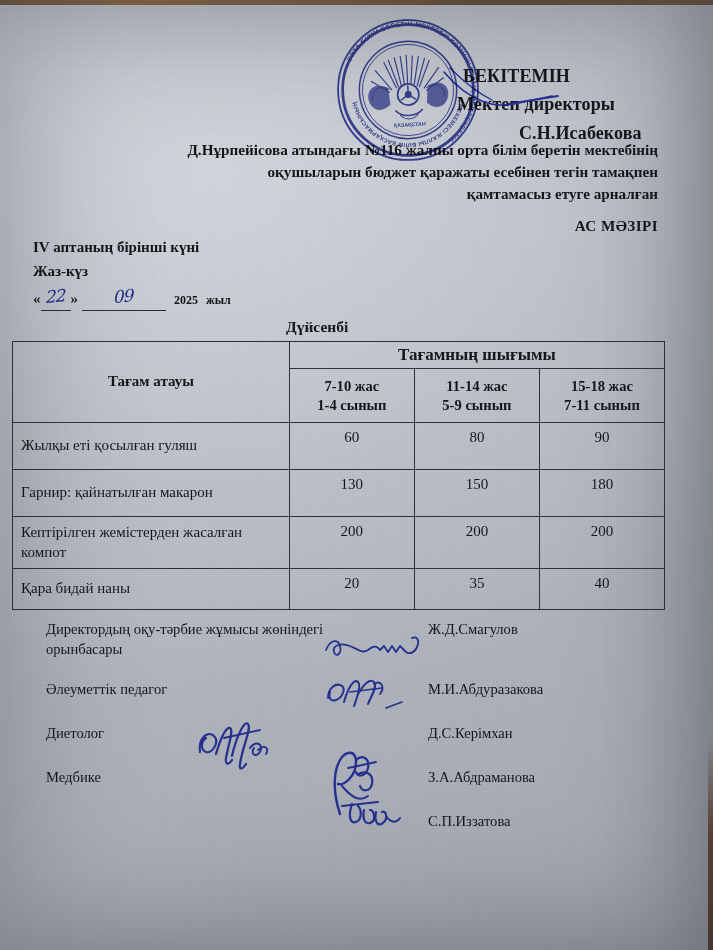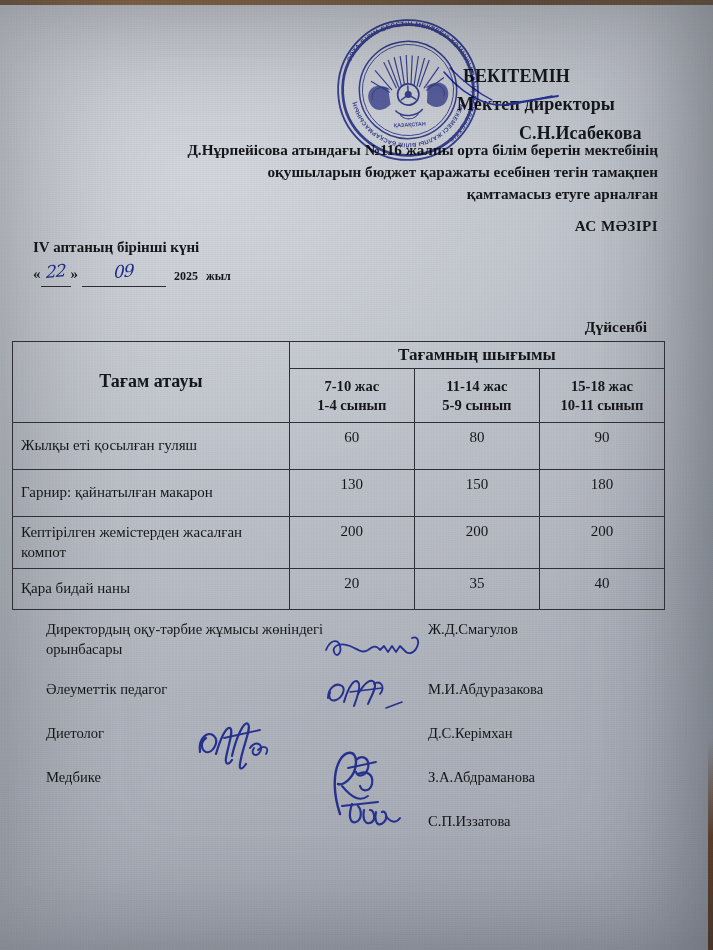--- a/index.html
+++ b/index.html
@@ -143,24 +143,24 @@
     text-align: center;
     border-bottom: 1.4px solid #2a2c33;
     padding-bottom: 1px;
     margin-left: 4px;
   }
   .yearpart { margin-left: 8px; font-size: 12px; }
 
   
   .weekday {
     position: absolute;
-    left: 271px;
+    left: 286px;
     top: 318px;
     width: 376px;
-    text-align: right;
+    text-align: left;
     font-size: 15.5px;
     font-weight: bold;
     z-index: 3;
   }
 
   
   .menu-table {
     position: absolute;
     left: 12px;
     top: 341px;
@@ -173,21 +173,21 @@
     border: 1.3px solid #2e3036;
     padding: 0;
     background: transparent;
   }
   .menu-table th {
     font-weight: bold;
     font-size: 14.6px;
     text-align: center;
     line-height: 1.3;
   }
-  th.col-dish { width: 278px; height: 80px; font-size: 18px; }
+  th.col-dish { width: 278px; height: 80px; font-size: 15px; }
   th.col-yield { height: 26px; font-size: 17px; }
   th.age-head { height: 52px; width: 125px; }
   th.age-head .l1 { display: block; }
   th.age-head .l2 { display: block; }
 
   td.dish {
     font-size: 15px;
     text-align: left;
     padding: 6px 6px 6px 8px;
     line-height: 1.3;
@@ -332,20 +332,21 @@
 
   <div class="doc-title">
     <span>Д.Нұрпейісова атындағы №116 жалпы орта білім беретін мектебінің</span><br>
     <span>оқушыларын бюджет қаражаты есебінен тегін тамақпен</span><br>
     <span>қамтамасыз етуге арналған</span>
     <span class="big">АС МӘЗІРІ</span>
   </div>
 
   <div class="weekinfo">
     <div>IV аптаның бірінші күні</div>
+    <div>Жаз-күз</div>
     <div class="dateline">
       <span class="q">«</span>
       <span class="day-slot">
         <span class="hand">22</span>
       </span>
       <span class="q">»</span>
       <span class="mon-slot">
         <span class="hand">09</span>
       </span>
       <span class="yearpart">2025</span>
@@ -365,21 +366,21 @@
         <th class="age-head">
           <span class="l1">7-10 жас</span>
           <span class="l2">1-4 сынып</span>
         </th>
         <th class="age-head">
           <span class="l1">11-14 жас</span>
           <span class="l2">5-9 сынып</span>
         </th>
         <th class="age-head">
           <span class="l1">15-18 жас</span>
-          <span class="l2">10-11 сынып</span>
+          <span class="l2">7-11 сынып</span>
         </th>
       </tr>
     </thead>
     <tbody>
       <tr class="r0">
         <td class="dish">Жылқы еті қосылған гуляш</td>
         <td class="num">60</td>
         <td class="num">80</td>
         <td class="num">90</td>
       </tr>

